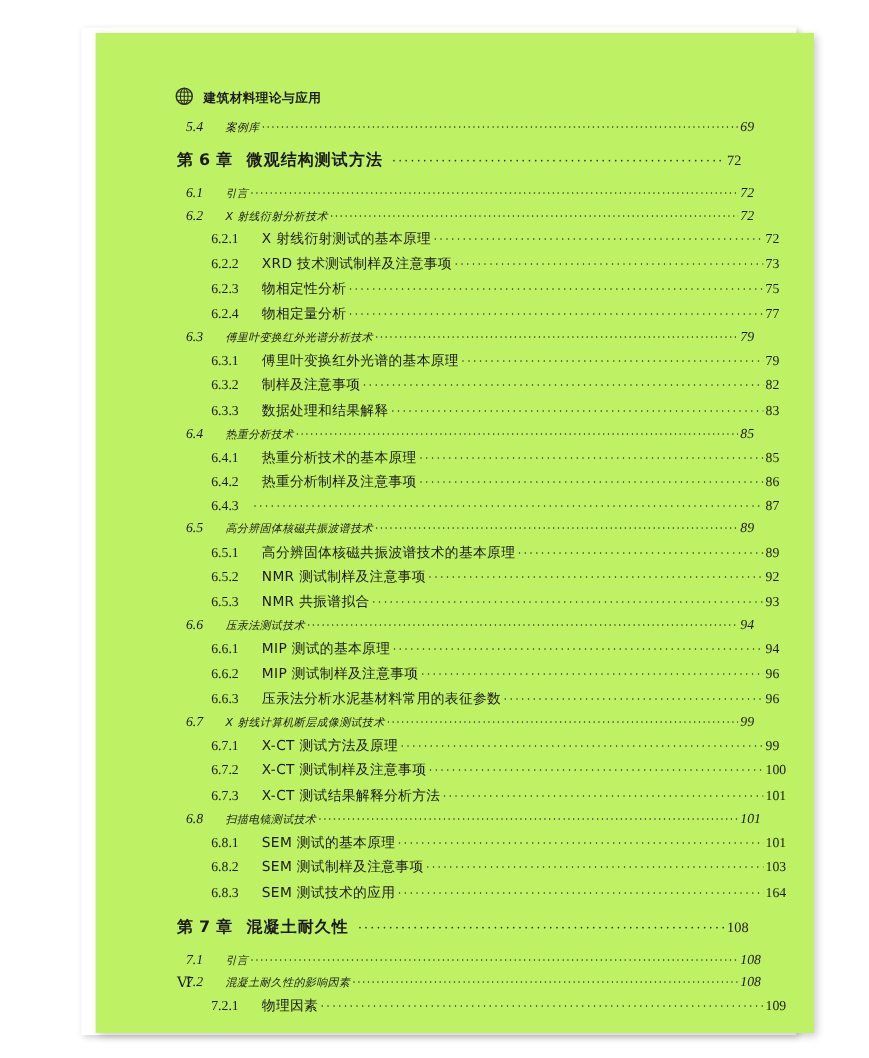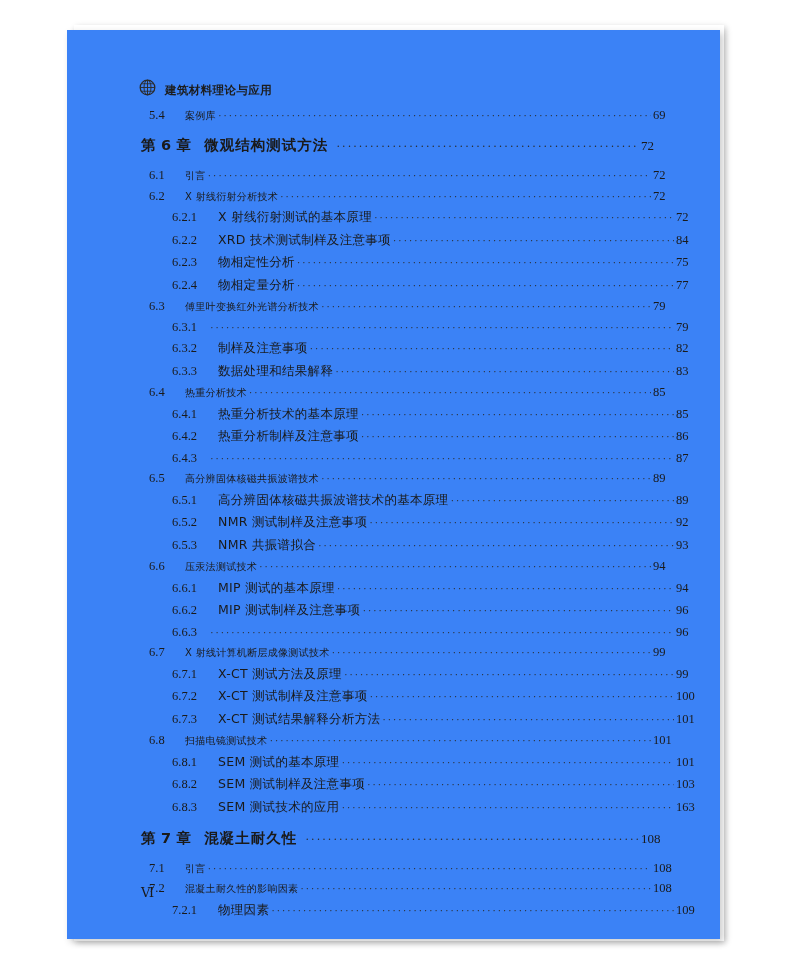--- a/index.html
+++ b/index.html
@@ -26,25 +26,25 @@
     position: absolute;
     left: 74px;
     top: 25px;
     width: 650px;
     height: 916px;
     background: #ffffff;
     box-shadow: 2px 2px 6px rgba(0,0,0,0.22);
   }
   #page-sheet {
     position: absolute;
-    left: 67px;
+    left: 87px;
     top: 30px;
     width: 653px;
     height: 909px;
-    background: #3b82f6;
+    background: #bef264;
     box-shadow: 3px 3px 7px rgba(0,0,0,0.20);
     overflow: hidden;
   }
 
   
   #running-header {
     position: absolute;
     left: 72px;
     top: 42px;
     display: flex;
@@ -149,20 +149,21 @@
   }
   .lvl-chapter .toc-page {
     font-size: 13px;
     width: 30px;
   }
 
   
   .lvl-section {
     padding-left: 22px;
     margin-bottom: 5.5px;
+    font-style: italic;
   }
   .lvl-section .toc-num {
     font-size: 12.5px;
     width: 26px;
   }
   .lvl-section .toc-title {
     font-size: 10px;
     margin-left: 10px;
     letter-spacing: 0.3px;
   }
@@ -251,21 +252,21 @@
       <div class="toc-row lvl-sub">
         <span class="toc-num">6.2.1</span>
         <span class="toc-title">X 射线衍射测试的基本原理</span>
         <span class="toc-leader">··································································································································</span>
         <span class="toc-page">72</span>
       </div>
       <div class="toc-row lvl-sub">
         <span class="toc-num">6.2.2</span>
         <span class="toc-title">XRD 技术测试制样及注意事项</span>
         <span class="toc-leader">··································································································································</span>
-        <span class="toc-page">84</span>
+        <span class="toc-page">73</span>
       </div>
       <div class="toc-row lvl-sub">
         <span class="toc-num">6.2.3</span>
         <span class="toc-title">物相定性分析</span>
         <span class="toc-leader">··································································································································</span>
         <span class="toc-page">75</span>
       </div>
       <div class="toc-row lvl-sub">
         <span class="toc-num">6.2.4</span>
         <span class="toc-title">物相定量分析</span>
@@ -273,20 +274,21 @@
         <span class="toc-page">77</span>
       </div>
       <div class="toc-row lvl-section">
         <span class="toc-num">6.3</span>
         <span class="toc-title">傅里叶变换红外光谱分析技术</span>
         <span class="toc-leader">··································································································································</span>
         <span class="toc-page">79</span>
       </div>
       <div class="toc-row lvl-sub">
         <span class="toc-num">6.3.1</span>
+        <span class="toc-title">傅里叶变换红外光谱的基本原理</span>
         <span class="toc-leader">··································································································································</span>
         <span class="toc-page">79</span>
       </div>
       <div class="toc-row lvl-sub">
         <span class="toc-num">6.3.2</span>
         <span class="toc-title">制样及注意事项</span>
         <span class="toc-leader">··································································································································</span>
         <span class="toc-page">82</span>
       </div>
       <div class="toc-row lvl-sub">
@@ -355,20 +357,21 @@
         <span class="toc-page">94</span>
       </div>
       <div class="toc-row lvl-sub">
         <span class="toc-num">6.6.2</span>
         <span class="toc-title">MIP 测试制样及注意事项</span>
         <span class="toc-leader">··································································································································</span>
         <span class="toc-page">96</span>
       </div>
       <div class="toc-row lvl-sub">
         <span class="toc-num">6.6.3</span>
+        <span class="toc-title">压汞法分析水泥基材料常用的表征参数</span>
         <span class="toc-leader">··································································································································</span>
         <span class="toc-page">96</span>
       </div>
       <div class="toc-row lvl-section">
         <span class="toc-num">6.7</span>
         <span class="toc-title">X 射线计算机断层成像测试技术</span>
         <span class="toc-leader">··································································································································</span>
         <span class="toc-page">99</span>
       </div>
       <div class="toc-row lvl-sub">
@@ -404,21 +407,21 @@
       <div class="toc-row lvl-sub">
         <span class="toc-num">6.8.2</span>
         <span class="toc-title">SEM 测试制样及注意事项</span>
         <span class="toc-leader">··································································································································</span>
         <span class="toc-page">103</span>
       </div>
       <div class="toc-row lvl-sub">
         <span class="toc-num">6.8.3</span>
         <span class="toc-title">SEM 测试技术的应用</span>
         <span class="toc-leader">··································································································································</span>
-        <span class="toc-page">163</span>
+        <span class="toc-page">164</span>
       </div>
       <div class="toc-row lvl-chapter">
         <span class="toc-num">第 7 章</span>
         <span class="toc-title">混凝土耐久性</span>
         <span class="toc-leader">··································································································································</span>
         <span class="toc-page">108</span>
       </div>
       <div class="toc-row lvl-section">
         <span class="toc-num">7.1</span>
         <span class="toc-title">引言</span>

